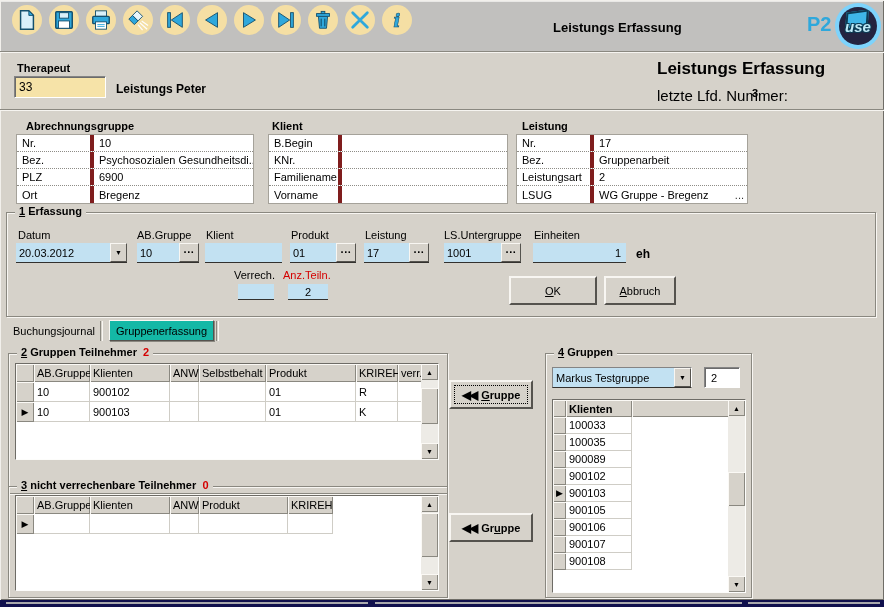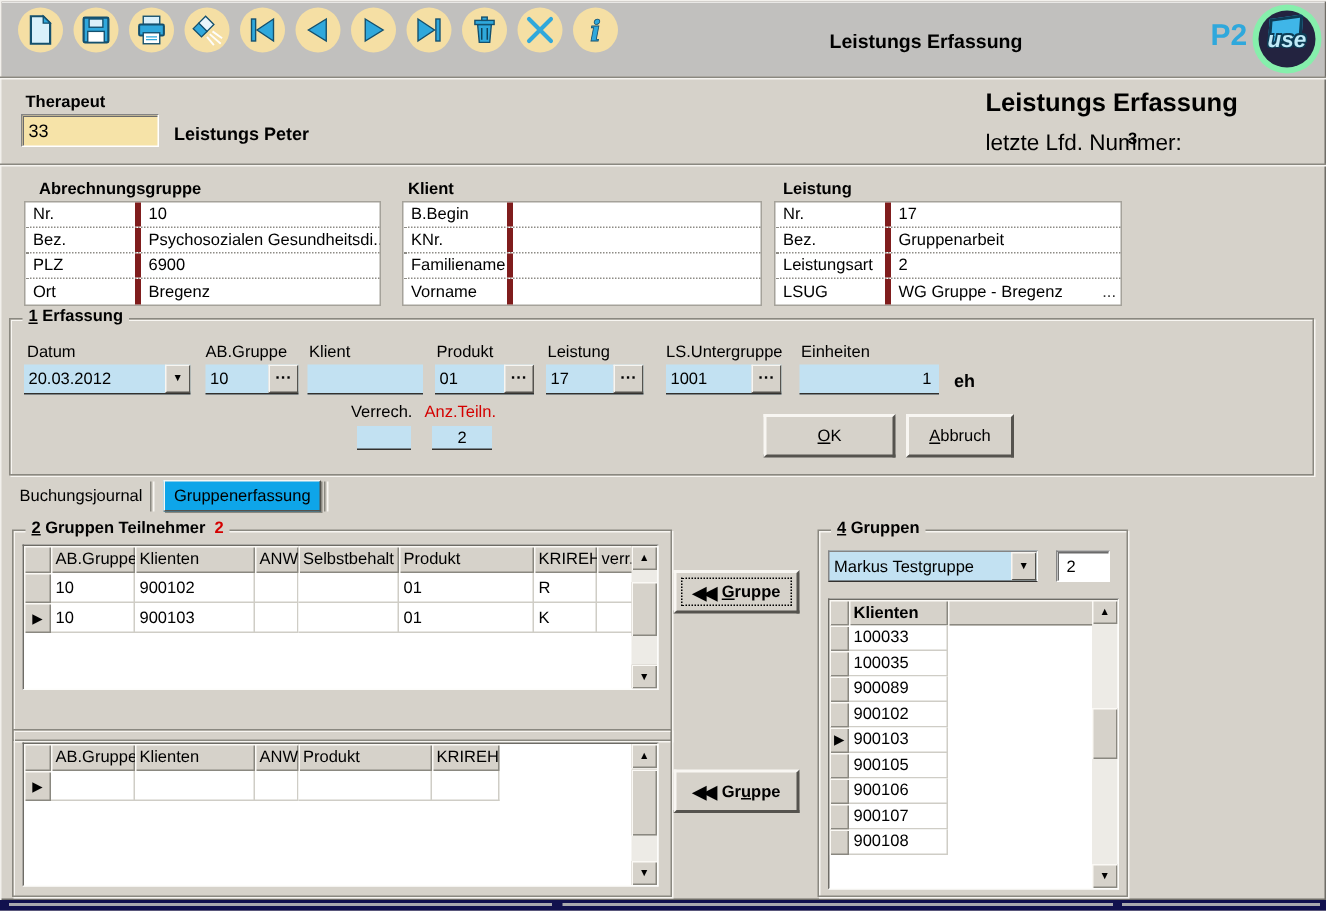--- a/index.html
+++ b/index.html
@@ -15,21 +15,21 @@
             box-shadow: inset 1px 1px 0 #f2f0ec, inset -1px -1px 0 #6f6d67; }
 
   
   .toolbar { position:absolute; left:1px; top:1px; width:882px; height:50px; background:#c1c0be;
              box-shadow: inset 0 1px 0 #e9e8e6; }
   .tbtn { position:absolute; top:4px; width:30px; height:30px; border-radius:50%; background:#f5dfa4;
           display:flex; align-items:center; justify-content:center; cursor:default; }
   .tbtn svg { width:22px; height:22px; }
   .groove { position:absolute; height:2px; border-top:1px solid #8a8880; border-bottom:1px solid #f6f4f0; }
 
-  .logo { position:absolute; width:46px; height:46px; border-radius:50%; background:#86efac;
+  .logo { position:absolute; width:46px; height:46px; border-radius:50%; background:#7dd3fc;
           display:flex; align-items:center; justify-content:center; }
   .logo-inner { width:38px; height:38px; border-radius:50%; background:#232340; position:relative; overflow:hidden;
                 display:flex; align-items:center; justify-content:center; }
   .logo-laptop { position:absolute; left:7px; top:4px; width:22px; height:18px; background:#3fb6e8;
                  border:2px solid #0d3c55; transform:skewX(-12deg) rotate(-8deg); }
   .logo-text { position:relative; color:#bfeaf8; font-weight:bold; font-style:italic; font-size:15px;
                text-shadow:1px 1px 0 #0d3c55, -1px -1px 0 #0d3c55, 1px -1px 0 #0d3c55, -1px 1px 0 #0d3c55; }
 
   
   .btn3d { background:#d6d2ca; border:2px solid; border-color:#f8f6f2 #55534e #55534e #f8f6f2;
@@ -70,21 +70,21 @@
 
   .vsb { position:absolute; right:0; top:0; bottom:0; width:17px; background:#edebe6; }
   .sbtn { height:16px; width:17px; background:#d6d2ca; box-shadow: inset 1px 1px 0 #fbf9f5, inset -1px -1px 0 #8a8880;
           display:flex; align-items:center; justify-content:center; font-size:7px; cursor:default; }
   .sbtn.bottom { position:absolute; bottom:0; left:0; }
   .sthumb { position:absolute; left:0; width:17px; background:#d6d2ca;
             box-shadow: inset 1px 1px 0 #fbf9f5, inset -1px -1px 0 #8a8880; }
 
   
   .tabdiv { border-left:1px solid #8a8880; border-right:1px solid #f8f6f2; width:3px; }
-  .tab-active { background:#0ea5e9; border:1px solid; border-color:#f8f6f2 #55534e #55534e #f8f6f2;
+  .tab-active { background:#14b8a6; border:1px solid; border-color:#f8f6f2 #55534e #55534e #f8f6f2;
                 box-shadow:1px 1px 0 #8a8880; display:flex; align-items:center; justify-content:center; }
 
   
   .bottombar { position:absolute; left:0; top:600px; width:884px; height:7px; background:#11114e; }
   .seg { position:absolute; top:2px; height:2px; background:#a9a9ad; }
 </style>
 </head>
 <body>
 
 <div id="screen">
@@ -360,20 +360,21 @@
       </div>
     </div>
 
     <div class="abs btn3d" style="left:449px; top:380px; width:84px; height:29px;">
       <div class="focus-inner"></div>
       <span class="b" style="letter-spacing:-2px; margin-right:5px; font-size:12px;">◀◀</span>
       <span class="b"><span class="accel">G</span><span>ruppe</span></span>
     </div>
 
     <div class="gbox" style="left:8px; top:486px; width:440px; height:112px;">
+      <span class="legend"><span class="accel">3</span> <span>nicht verrechenbare Teilnehmer</span>&nbsp;&nbsp;<span class="red">0</span></span>
 
       <div class="grid" style="left:6px; top:8px; width:424px; height:96px;">
         <div class="grow" style="height:18px">
           <span class="selc" style="width:18px; height:18px"></span>
           <span class="hc" style="width:56px">AB.Gruppe</span>
           <span class="hc" style="width:80px">Klienten</span>
           <span class="hc" style="width:29px">ANW</span>
           <span class="hc" style="width:89px">Produkt</span>
           <span class="hc" style="width:45px">KRIREH</span>
         </div>

